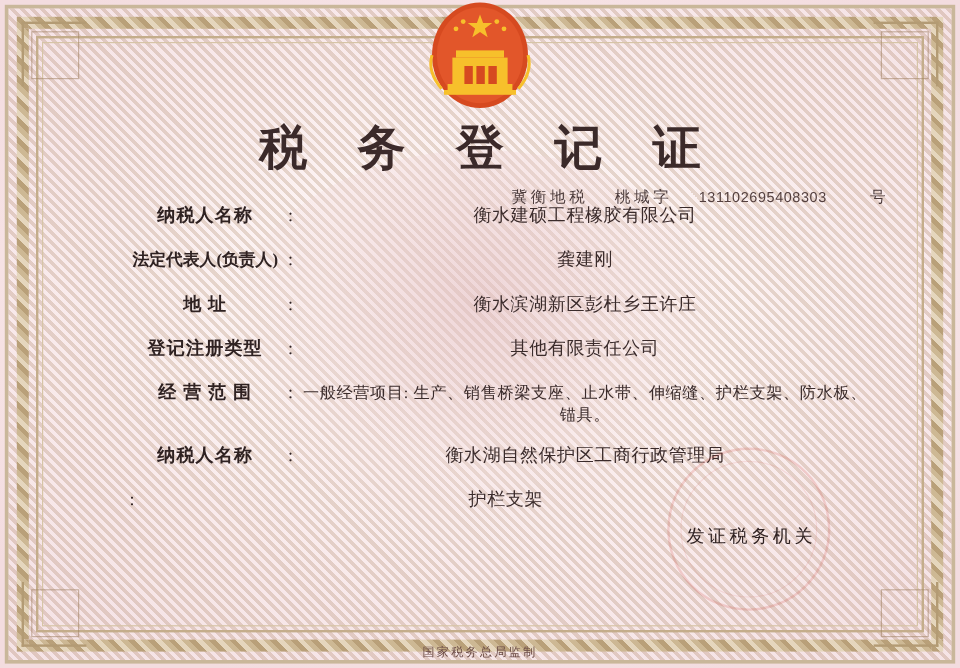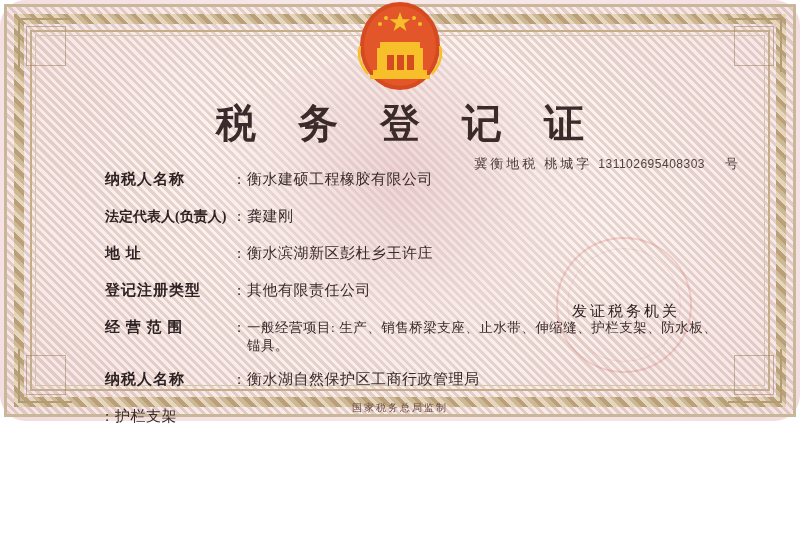--- a/index.html
+++ b/index.html
@@ -10,26 +10,25 @@
   body {
     width: 800px;
     height: 557px;
     overflow: hidden;
     font-family: "Liberation Serif", serif;
   }
 
   .cert {
     position: relative;
     width: 800px;
-    height: 421px;
+    height: 557px;
     background:
       radial-gradient(ellipse 520px 330px at 50% 46%, #fdf4f4 0%, #fbeeee 40%, #f7e4e6 70%, #f3dcdf 100%),
       linear-gradient(180deg, #f8e7e8 0%, #f6e2e4 100%);
     box-sizing: border-box;
-    border-radius: 26px;
   }
 
   
   .frame-outer {
     position: absolute;
     left: 4px; top: 4px; right: 4px; bottom: 4px;
     border: 3px solid #c9b79a;
     background:
       repeating-linear-gradient(45deg, rgba(180,150,120,.30) 0 3px, rgba(255,255,255,.22) 3px 6px);
     box-sizing: border-box;
@@ -115,37 +114,38 @@
 
   .serial {
     position: absolute;
     right: 62px;
     top: 155px;
     font-size: 13px;
     color: #4a3a3a;
     letter-spacing: 1px;
     display: flex;
     align-items: baseline;
-    gap: 6px;
+    gap: 22px;
   }
   .serial .s-label { letter-spacing: 3px; }
   .serial .s-sub { letter-spacing: 3px; }
   .serial .s-num {
     font-family: Liberation Sans, sans-serif;
     letter-spacing: .5px;
     font-size: 12px;
     color: #54403f;
   }
   .serial .s-unit { margin-left: 14px; letter-spacing: 0; }
 
   .fields {
     position: absolute;
     left: 105px;
     top: 170px;
     right: 72px;
+    text-align: center;
   }
   .row {
     display: flex;
     align-items: baseline;
     margin-bottom: 15px;
     min-height: 22px;
   }
   .row .label {
     width: 132px;
     flex: 0 0 132px;

